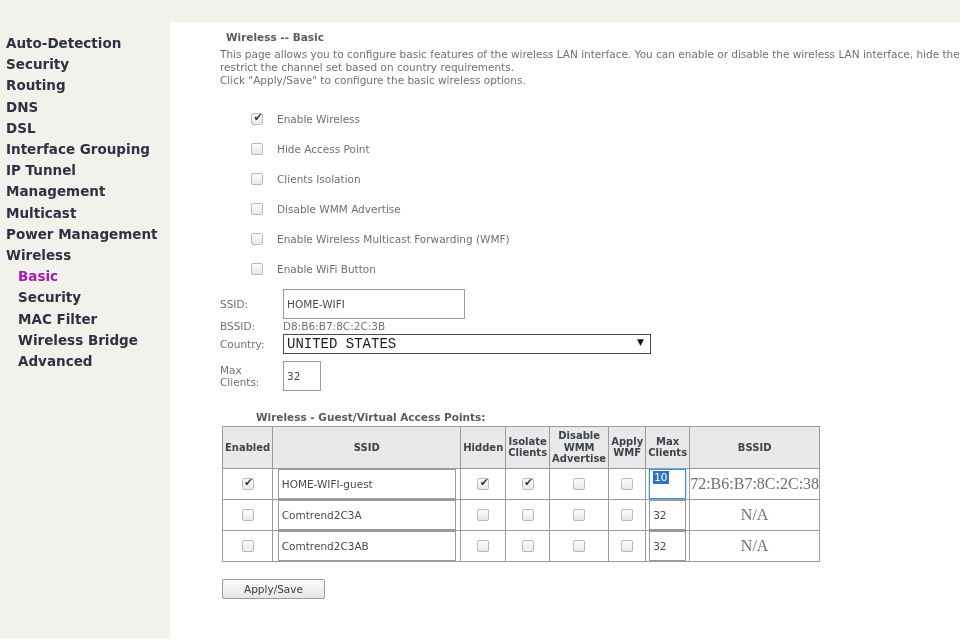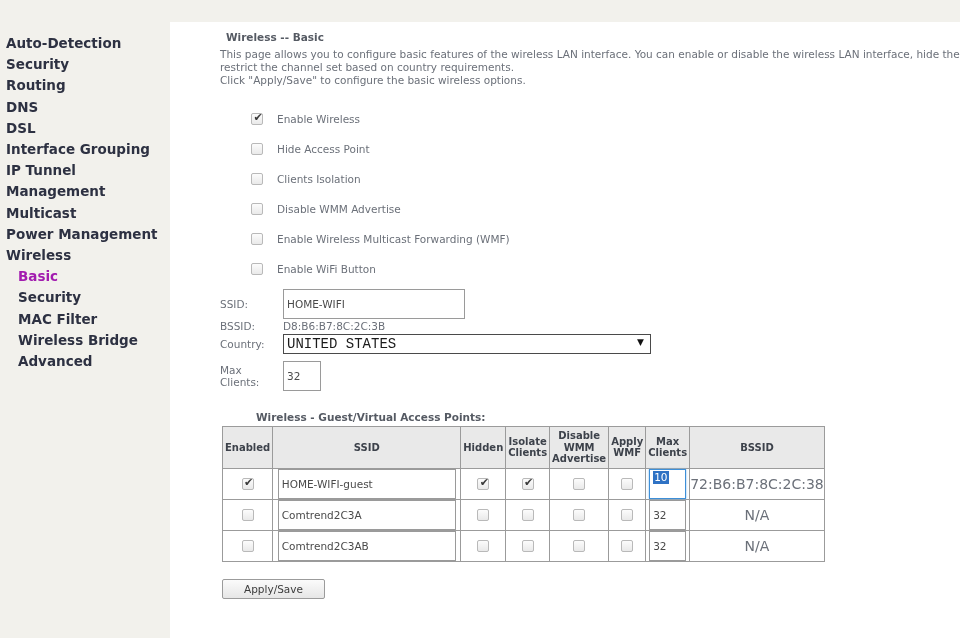--- a/index.html
+++ b/index.html
@@ -151,22 +151,23 @@
   table.gap td {
     border: 1px solid #9b9b9b;
     padding: 0;
     height: 25px;
     text-align: center;
     vertical-align: middle;
   }
   td.bssid-cell {
     text-align: left;
     padding-left: 5px;
-    font-size: 14px;
+    font-size: 16px;
     color: #6b7079;
+    font-family: Liberation Serif, serif;
   }
   .col-enabled { width: 48px; }
   .col-ssid    { width: 188px; margin-top: 22px; }
   .col-hidden  { width: 35px; }
   .col-isolate { width: 40px; }
   .col-wmm     { width: 48px; }
   .col-wmf     { width: 37px; }
   .col-max     { width: 44px; }
   .col-bssid   { width: 95px; }
   .cbox.incell { margin-left: auto; margin-right: auto; }

